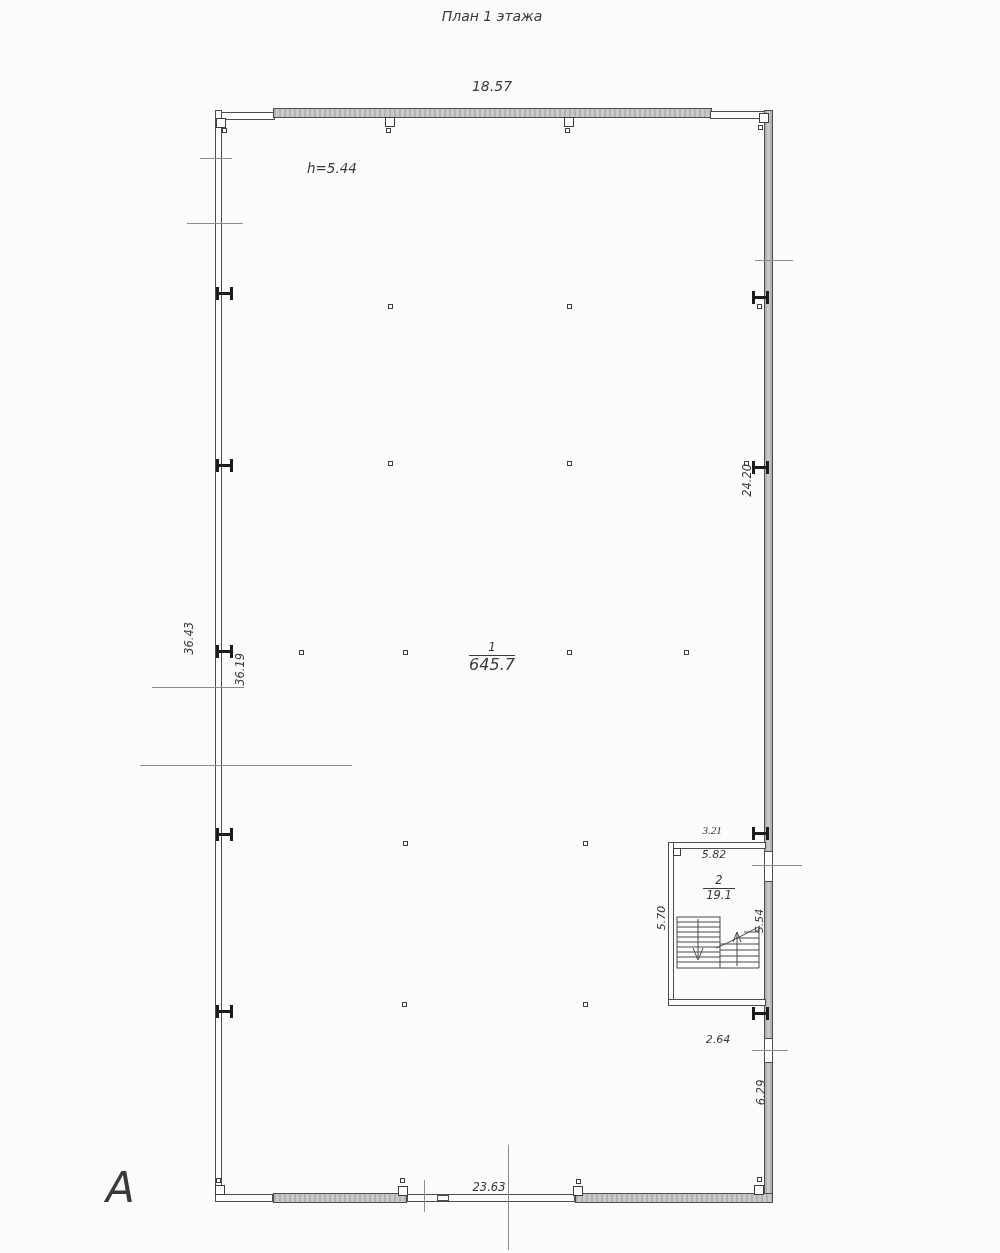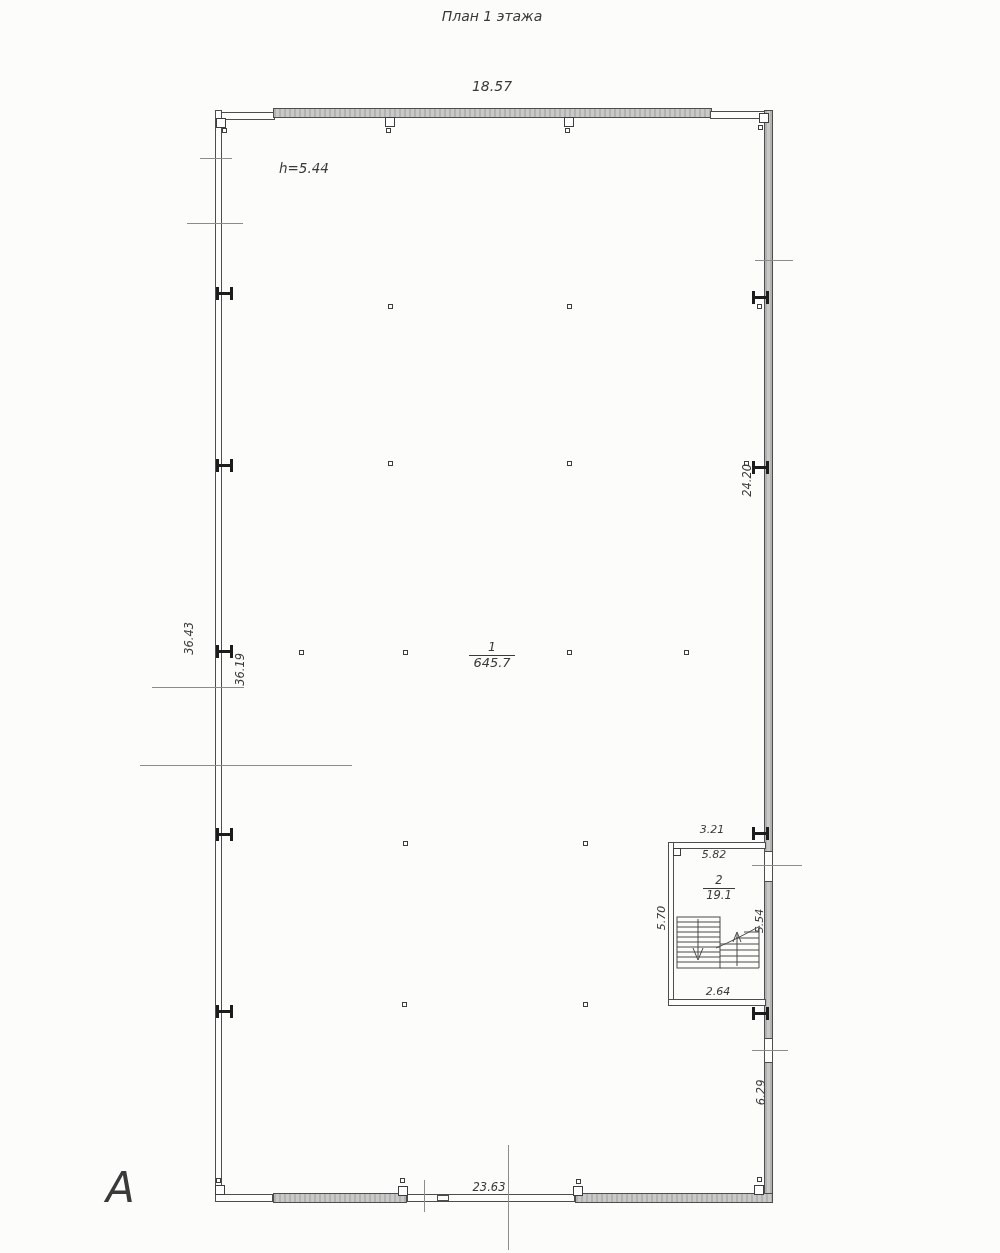--- a/index.html
+++ b/index.html
@@ -28,21 +28,21 @@
   .frac{position:absolute;text-align:center;}
   .stairs{position:absolute;left:668px;top:908px;width:104px;height:100px;}
 </style>
 </head>
 <body>
 
 <div class="sheet">
 
   <div class="lbl ctr" style="left:437px;top:9px;width:110px;font-size:14px;">План 1 этажа</div>
   <div class="lbl ctr" style="left:463px;top:79px;width:58px;font-size:14px;">18.57</div>
-  <div class="lbl" style="left:279px;top:161px;font-size:13.5px;">h=5.44</div>
+  <div class="lbl" style="left:307px;top:161px;font-size:13.5px;">h=5.44</div>
 
   <div class="wall" style="left:215px;top:112px;width:60px;height:8px;"></div>
   <div class="hatch" style="left:273px;top:108px;width:439px;height:10px;"></div>
   <div class="wall" style="left:710px;top:111px;width:62px;height:8px;"></div>
   <div class="wall" style="left:215px;top:110px;width:7px;height:1092px;"></div>
   <div class="hatch" style="left:764px;top:110px;width:9px;height:1092px;"></div>
   <div class="wall" style="left:764px;top:851px;width:9px;height:31px;"></div>
   <div class="wall" style="left:764px;top:1038px;width:9px;height:25px;"></div>
   <div class="wall" style="left:215px;top:1194px;width:58px;height:8px;"></div>
   <div class="hatch" style="left:273px;top:1193px;width:134px;height:10px;"></div>
@@ -122,38 +122,38 @@
   <div class="tkv" style="left:508px;top:1145px;height:105px;"></div>
 
   <div class="lbl ctr rot" style="left:159px;top:632px;width:60px;font-size:11.5px;">36.43</div>
   <div class="lbl ctr rot" style="left:210px;top:663px;width:60px;font-size:11.5px;">36.19</div>
   <div class="lbl ctr rot" style="left:717px;top:474px;width:60px;font-size:11.5px;">24.20</div>
   <div class="lbl ctr rot" style="left:731px;top:1086px;width:60px;font-size:11.5px;">6.29</div>
 
   <div class="frac" style="left:460px;top:640px;width:64px;">
     <div class="lbl ctr" style="position:static;font-size:12.5px;">1</div>
     <div class="bar" style="width:46px;"></div>
-    <div class="lbl ctr" style="position:static;font-size:13px;">645.7</div>
+    <div class="lbl ctr" style="position:static;font-size:16px;">645.7</div>
   </div>
 
   <div class="wall" style="left:668px;top:842px;width:98px;height:7px;"></div>
   <div class="wall" style="left:668px;top:842px;width:6px;height:164px;"></div>
   <div class="wall" style="left:668px;top:999px;width:98px;height:7px;"></div>
   <div class="sq" style="left:673px;top:848px;width:8px;height:8px;"></div>
 
-  <div class="lbl ctr" style="left:692px;top:824px;width:40px;font-size:11px;">3.21</div>
+  <div class="lbl ctr" style="left:692px;top:824px;width:40px;font-size:11px;font-family:Liberation Serif, serif;">3.21</div>
   <div class="lbl ctr" style="left:694px;top:849px;width:40px;font-size:11px;">5.82</div>
   <div class="frac" style="left:700px;top:874px;width:38px;">
     <div class="lbl ctr" style="position:static;font-size:11.5px;">2</div>
     <div class="bar" style="width:32px;"></div>
     <div class="lbl ctr" style="position:static;font-size:11.5px;">19.1</div>
   </div>
   <div class="lbl ctr rot" style="left:632px;top:912px;width:60px;font-size:11px;">5.70</div>
   <div class="lbl ctr rot" style="left:730px;top:915px;width:60px;font-size:11px;">5.54</div>
-  <div class="lbl ctr" style="left:698px;top:986px;width:40px;font-size:11px;">2.64</div>
+  <div class="lbl ctr" style="left:698px;top:1034px;width:40px;font-size:11px;">2.64</div>
 
   <svg class="stairs" viewBox="668 908 104 100">
     <g fill="none" stroke="#4a4a4a" stroke-width="1">
       <rect x="677" y="917" width="43" height="51"></rect>
       <path d="M677 922h43M677 927h43M677 932h43M677 937h43M677 942h43M677 947h43M677 952h43M677 957h43M677 962h43"></path>
       <path d="M759 927v41M720 968h39"></path>
       <path d="M720 944h39M720 950h39M720 956h39M720 962h39M736 938h23M744 932h15"></path>
       <path d="M716 948C730 942 744 935 760 926"></path>
       <path d="M698 919v38M693 948l5 12 5-12"></path>
       <path d="M737 966v-32M733 942l4-10 4 10"></path>

